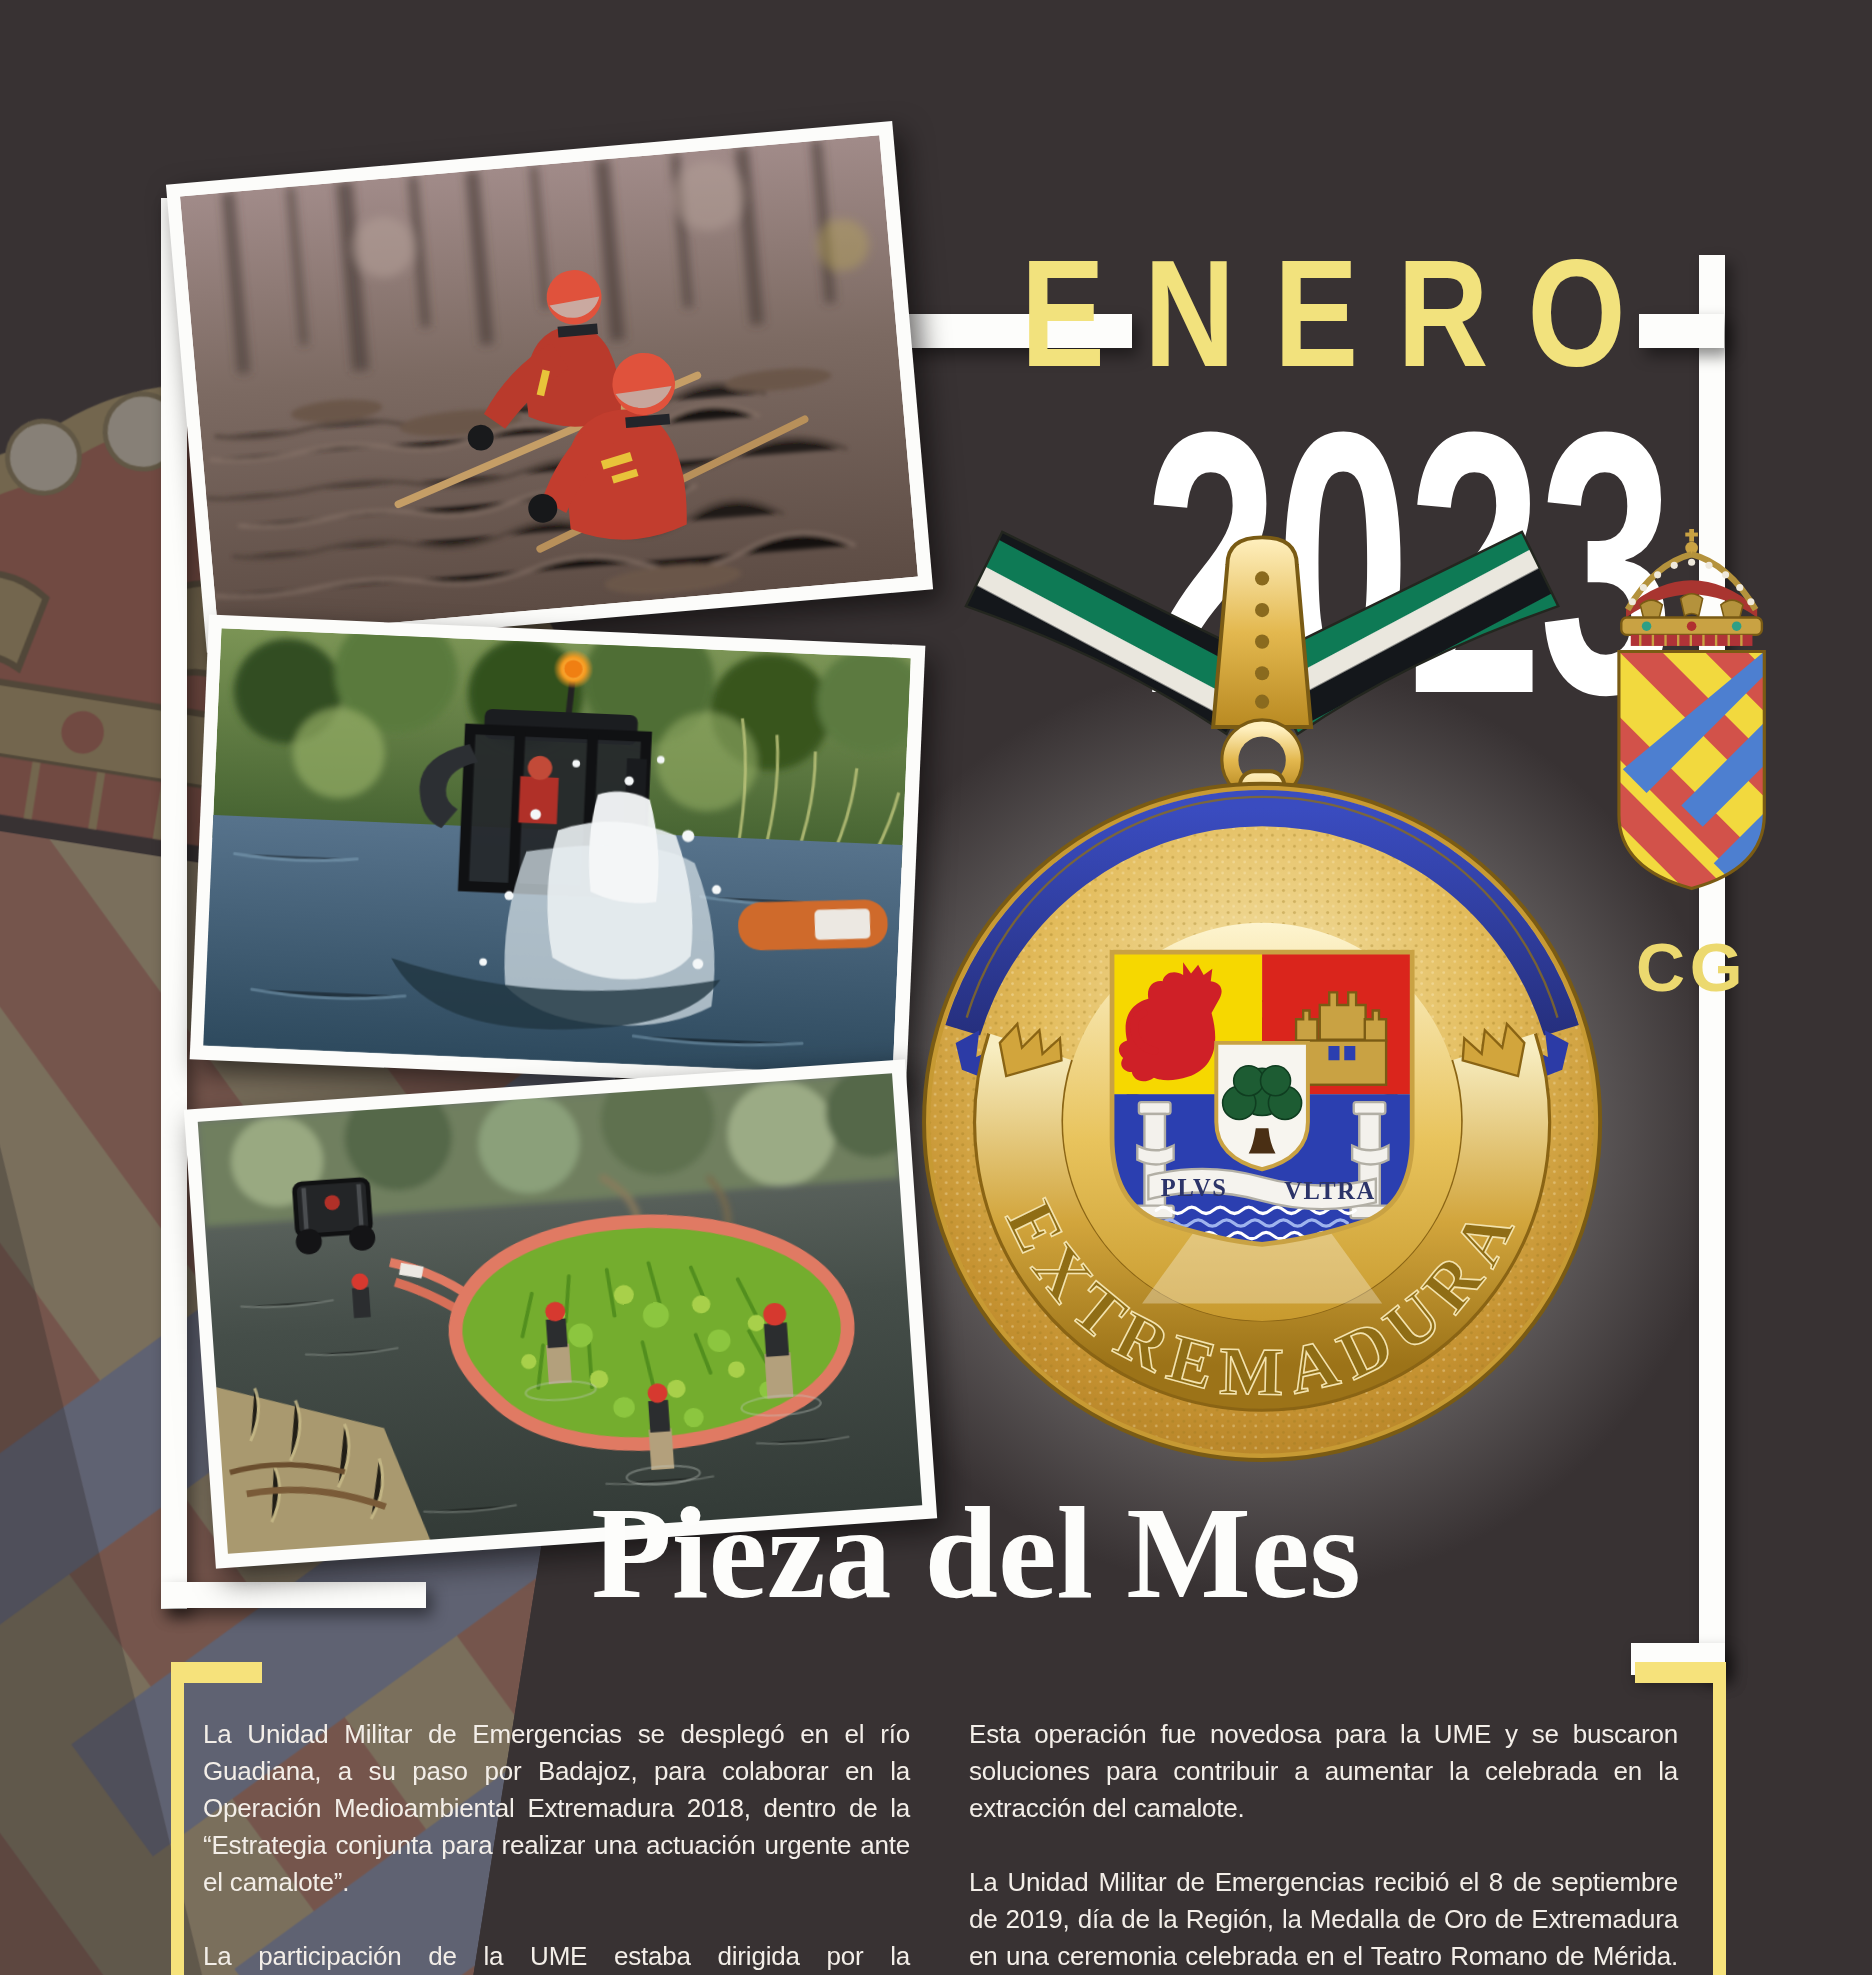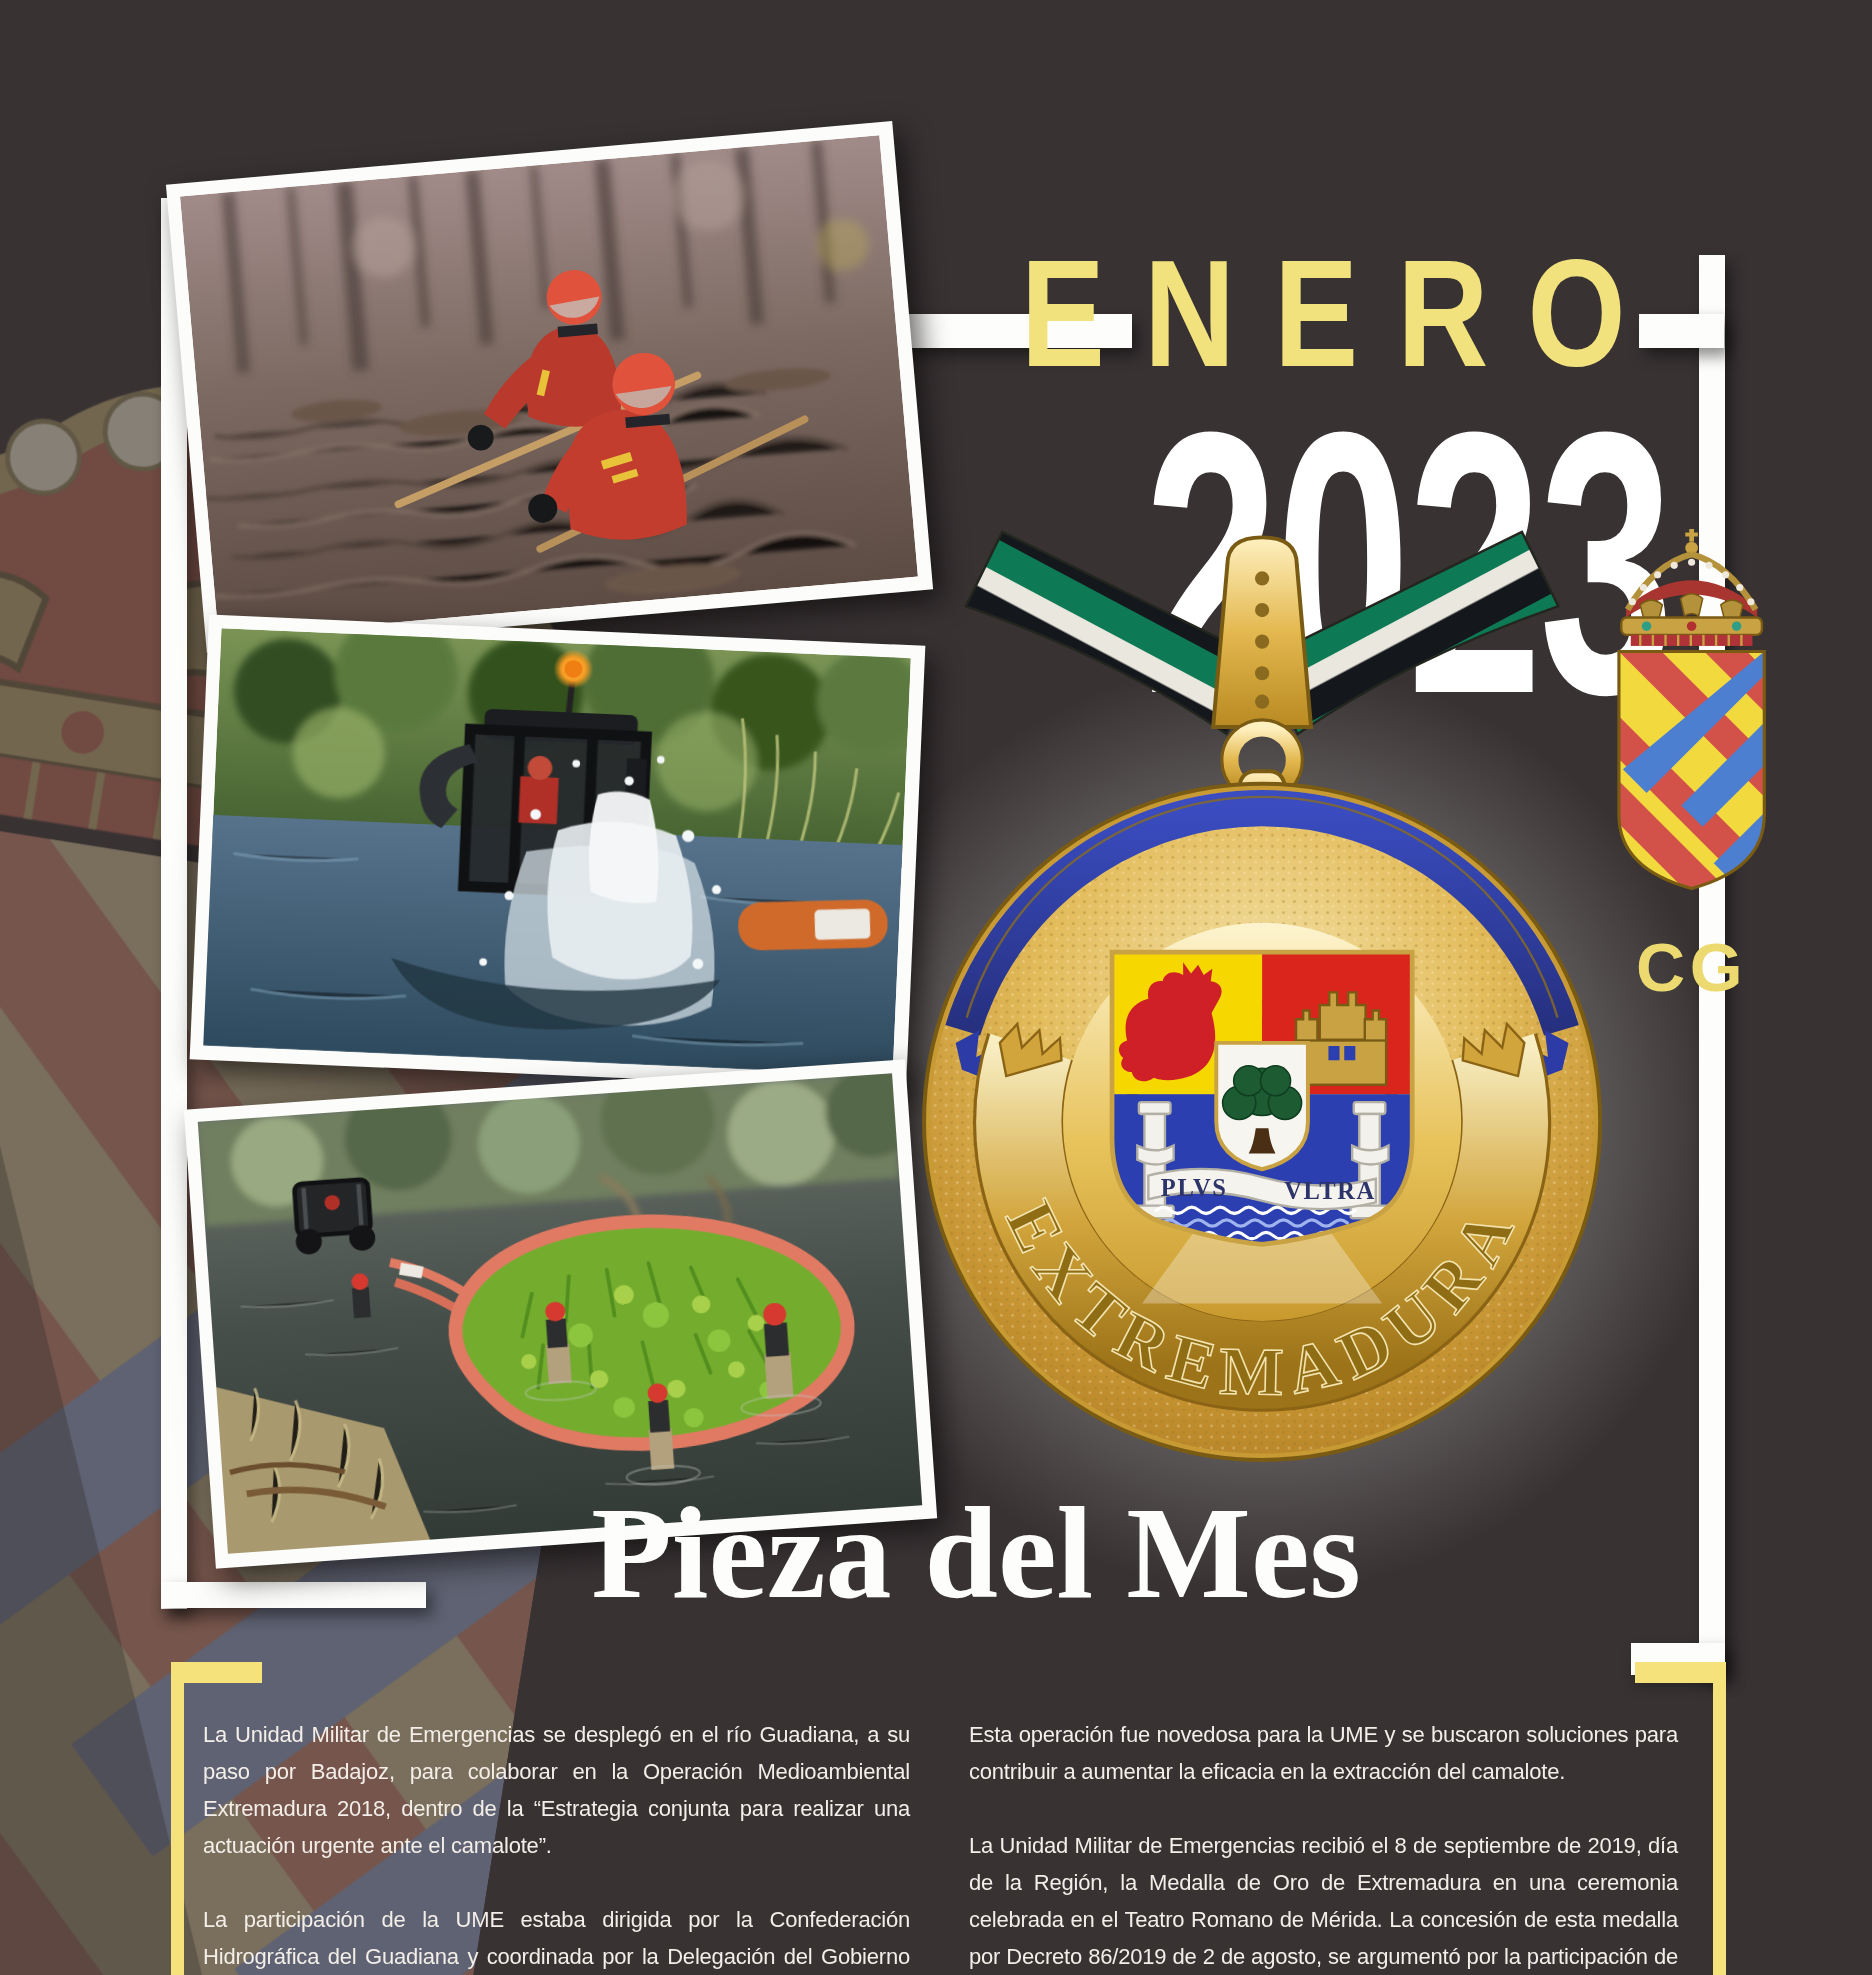--- a/index.html
+++ b/index.html
@@ -43,21 +43,21 @@
   
   .ybar{background:#f6e27b;}
   #yframe-left{left:171px;top:1662px;width:13.4px;height:822px;}
   #yframe-right{left:1713px;top:1662px;width:13.4px;height:822px;}
   #yframe-stub-tl{left:171px;top:1662px;width:91px;height:20.5px;}
   #yframe-stub-tr{left:1635px;top:1662px;width:91px;height:20.5px;}
   
   #article{left:203px;top:1716px;width:1475px;display:flex;gap:59px;color:#f3eee8;}
   .col{width:707px;}
   .col:last-child{width:709px;}
-  .body-p{margin:0 0 37px 0;font-size:22px;line-height:37px;letter-spacing:-0.2px;
+  .body-p{margin:0 0 37px 0;font-size:26px;line-height:37px;letter-spacing:-0.2px;
     text-align:justify;text-justify:inter-word;}
   
   #medal-svg{left:905px;top:490px;width:715px;height:1011px;}
   #cg-svg{left:1599px;top:529px;width:186px;height:478px;}
 </style>
 </head>
 <body>
 
 <div id="page">
 
@@ -671,20 +671,20 @@
   <div id="yframe-stub-tl" class="abs ybar"></div>
   <div id="yframe-stub-tr" class="abs ybar"></div>
 
   <div id="article" class="abs">
     <div class="col">
       <p class="body-p">La Unidad Militar de Emergencias se desplegó en el río Guadiana, a su paso por Badajoz, para colaborar en la Operación Medioambiental Extremadura 2018, dentro de la “Estrategia conjunta para realizar una actuación urgente ante el camalote”.</p>
       <p class="body-p">La participación de la UME estaba dirigida por la Confederación Hidrográfica del Guadiana y coordinada por la Delegación del Gobierno en Extremadura.</p>
 
     </div>
     <div class="col">
-      <p class="body-p">Esta operación fue novedosa para la UME y se buscaron soluciones para contribuir a aumentar la eficacia en la extracción del camalote.</p>
+      <p class="body-p">Esta operación fue novedosa para la UME y se buscaron soluciones para contribuir a aumentar la celebrada en la extracción del camalote.</p>
       <p class="body-p">La Unidad Militar de Emergencias recibió el 8 de septiembre de 2019, día de la Región, la Medalla de Oro de Extremadura en una ceremonia celebrada en el Teatro Romano de Mérida. La concesión de esta medalla por Decreto 86/2019 de 2 de agosto, se argumentó por la participación de la UME en diferentes emergencias en la Región, entre ellas, la colaboración en varios incendios forestales o en la operación para la extracción del camalote en el río Guadiana.</p>
 
     </div>
   </div>
 
 </div>
 
 
 </body></html>

